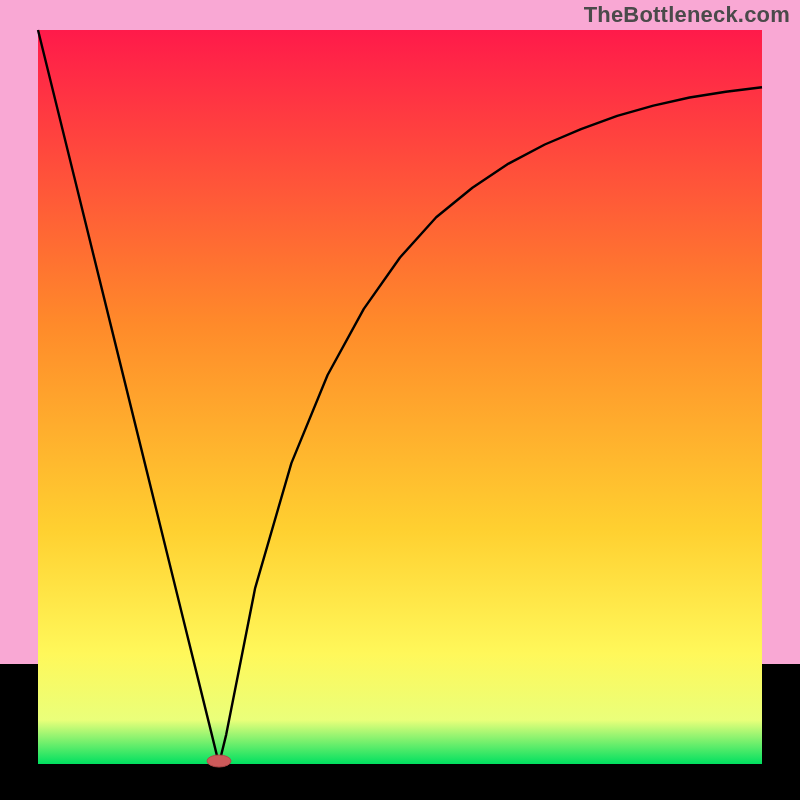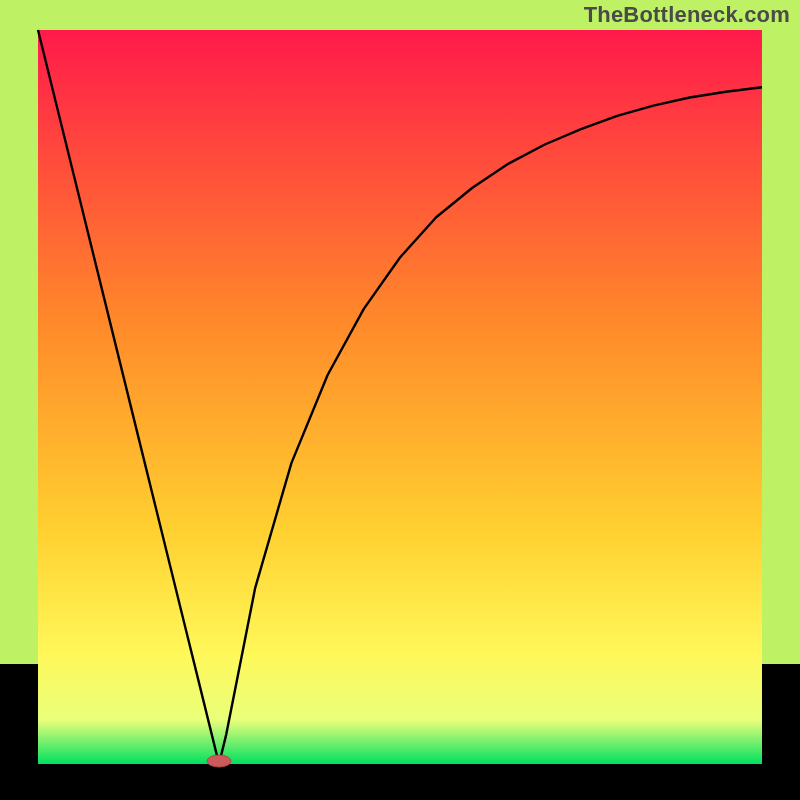--- a/index.html
+++ b/index.html
@@ -8,21 +8,21 @@
     width: 800px;
     height: 800px;
     background: #000;
     font-family: Arial, Helvetica, sans-serif;
     overflow: hidden;
   }
   .frame {
     position: relative;
     width: 800px;
     height: 664px;
-    background: #bef264;
+    background: #f9a8d4;
   }
   .watermark {
     position: absolute;
     top: 2px;
     right: 10px;
     color: #4a4a4a;
     font-size: 22px;
     font-weight: bold;
     letter-spacing: 0.2px;
     user-select: none;

